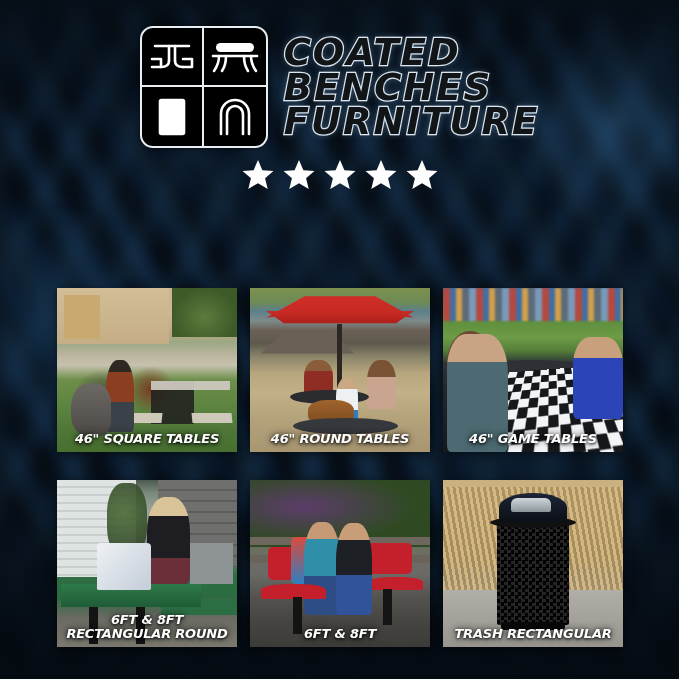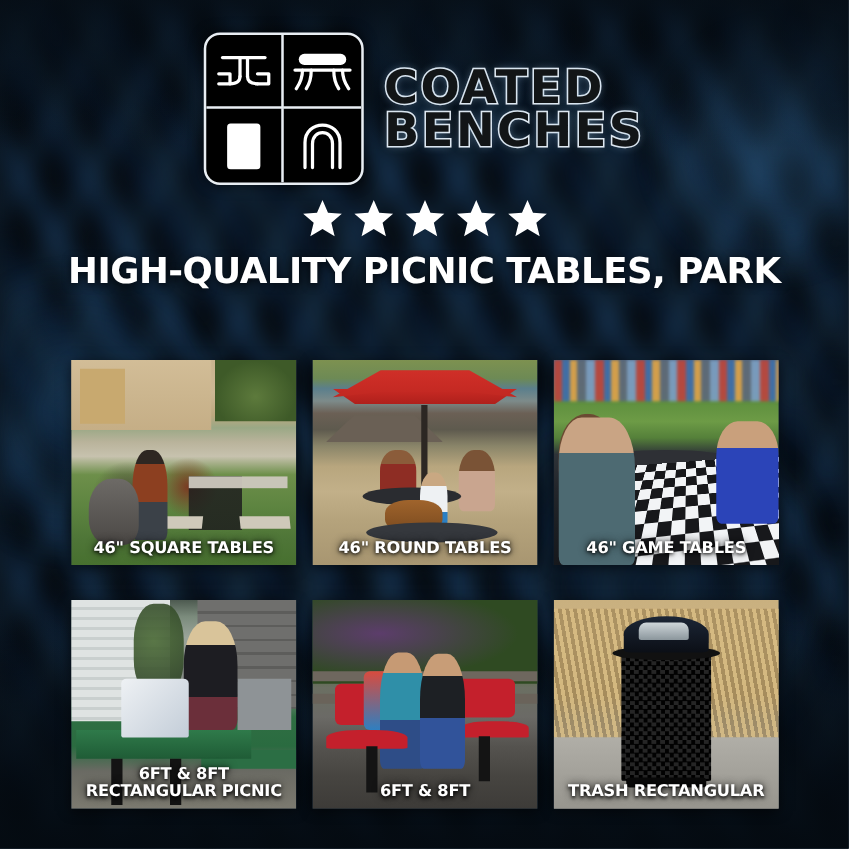--- a/index.html
+++ b/index.html
@@ -6,20 +6,21 @@
   body{
     width:679px;height:679px;overflow:hidden;
     background:#0a1622;
     font-family:"Liberation Sans", sans-serif;
   }
 
   
   #ad{
     position:relative;width:679px;height:679px;overflow:hidden;
     background:#0d1a26;
+    font-style:italic;
   }
 
   
   .bg-layer{position:absolute;inset:0;}
   .bg-base{
     background:
       radial-gradient(ellipse 60% 45% at 18% 12%, #1d4566 0%, rgba(29,69,102,0) 62%),
       radial-gradient(ellipse 55% 40% at 86% 22%, #1b4straight 0%, rgba(27,64,96,0) 60%),
       radial-gradient(ellipse 70% 50% at 75% 35%, #23547d 0%, rgba(35,84,125,0) 65%),
       radial-gradient(ellipse 80% 55% at 10% 62%, #123348 0%, rgba(18,51,72,0) 68%),
@@ -348,20 +349,21 @@
         <svg width="42" height="42" viewBox="0 0 42 42" fill="none" stroke="#ffffff" stroke-width="2.6" stroke-linecap="round" stroke-linejoin="round">
           <path d="M7 38 V18 C7 9 14 4 21 4 C28 4 35 9 35 18 V38"></path>
           <path d="M13 38 V19 C13 13 17 10 21 10 C25 10 29 13 29 19 V38"></path>
         </svg>
       </div>
     </div>
 
     <div class="brand-text">
       <span class="brand-line">COATED</span>
       <span class="brand-line">BENCHES</span>
+      <span class="brand-line">FURNITURE</span>
     </div>
   </div>
 
   <div class="stars">
     <svg class="star" viewBox="0 0 24 23">
         <polygon points="12,0.6 15.3,8.3 23.6,8.9 17.3,14.3 19.3,22.4 12,18 4.7,22.4 6.7,14.3 0.4,8.9 8.7,8.3" fill="#ffffff"></polygon>
       </svg>
     <svg class="star" viewBox="0 0 24 23">
         <polygon points="12,0.6 15.3,8.3 23.6,8.9 17.3,14.3 19.3,22.4 12,18 4.7,22.4 6.7,14.3 0.4,8.9 8.7,8.3" fill="#ffffff"></polygon>
       </svg>
@@ -370,21 +372,20 @@
       </svg>
     <svg class="star" viewBox="0 0 24 23">
         <polygon points="12,0.6 15.3,8.3 23.6,8.9 17.3,14.3 19.3,22.4 12,18 4.7,22.4 6.7,14.3 0.4,8.9 8.7,8.3" fill="#ffffff"></polygon>
       </svg>
     <svg class="star" viewBox="0 0 24 23">
         <polygon points="12,0.6 15.3,8.3 23.6,8.9 17.3,14.3 19.3,22.4 12,18 4.7,22.4 6.7,14.3 0.4,8.9 8.7,8.3" fill="#ffffff"></polygon>
       </svg>
   </div>
 
   <div class="headline">
-    <span class="hl">HIGH-QUALITY PICNIC TABLES, PARK</span>
   </div>
 
   <div class="grid">
 
     <div class="tile">
       <div class="photo ph-square">
         <div class="obj-wall"></div>
           <div class="obj-door"></div>
           <div class="obj-tree"></div>
         <div class="obj-table"></div>
@@ -441,21 +442,21 @@
         <div class="ac"></div>
           <div class="woman"></div>
           <div class="bench"></div>
         <div class="table"></div>
           <div class="leg1"></div>
           <div class="leg2"></div>
           <div class="bag"></div>
       </div>
       <div class="cap">
         <span>6FT &amp; 8FT</span>
-        <span class="c2">RECTANGULAR PICNIC</span>
+        <span class="c2">RECTANGULAR ROUND</span>
       </div>
     </div>
 
     <div class="tile">
       <div class="photo ph-bench">
         <div class="hedge"></div>
           <div class="fence"></div>
           <div class="fence2"></div>
         <div class="backR"></div>
           <div class="seatR"></div>

